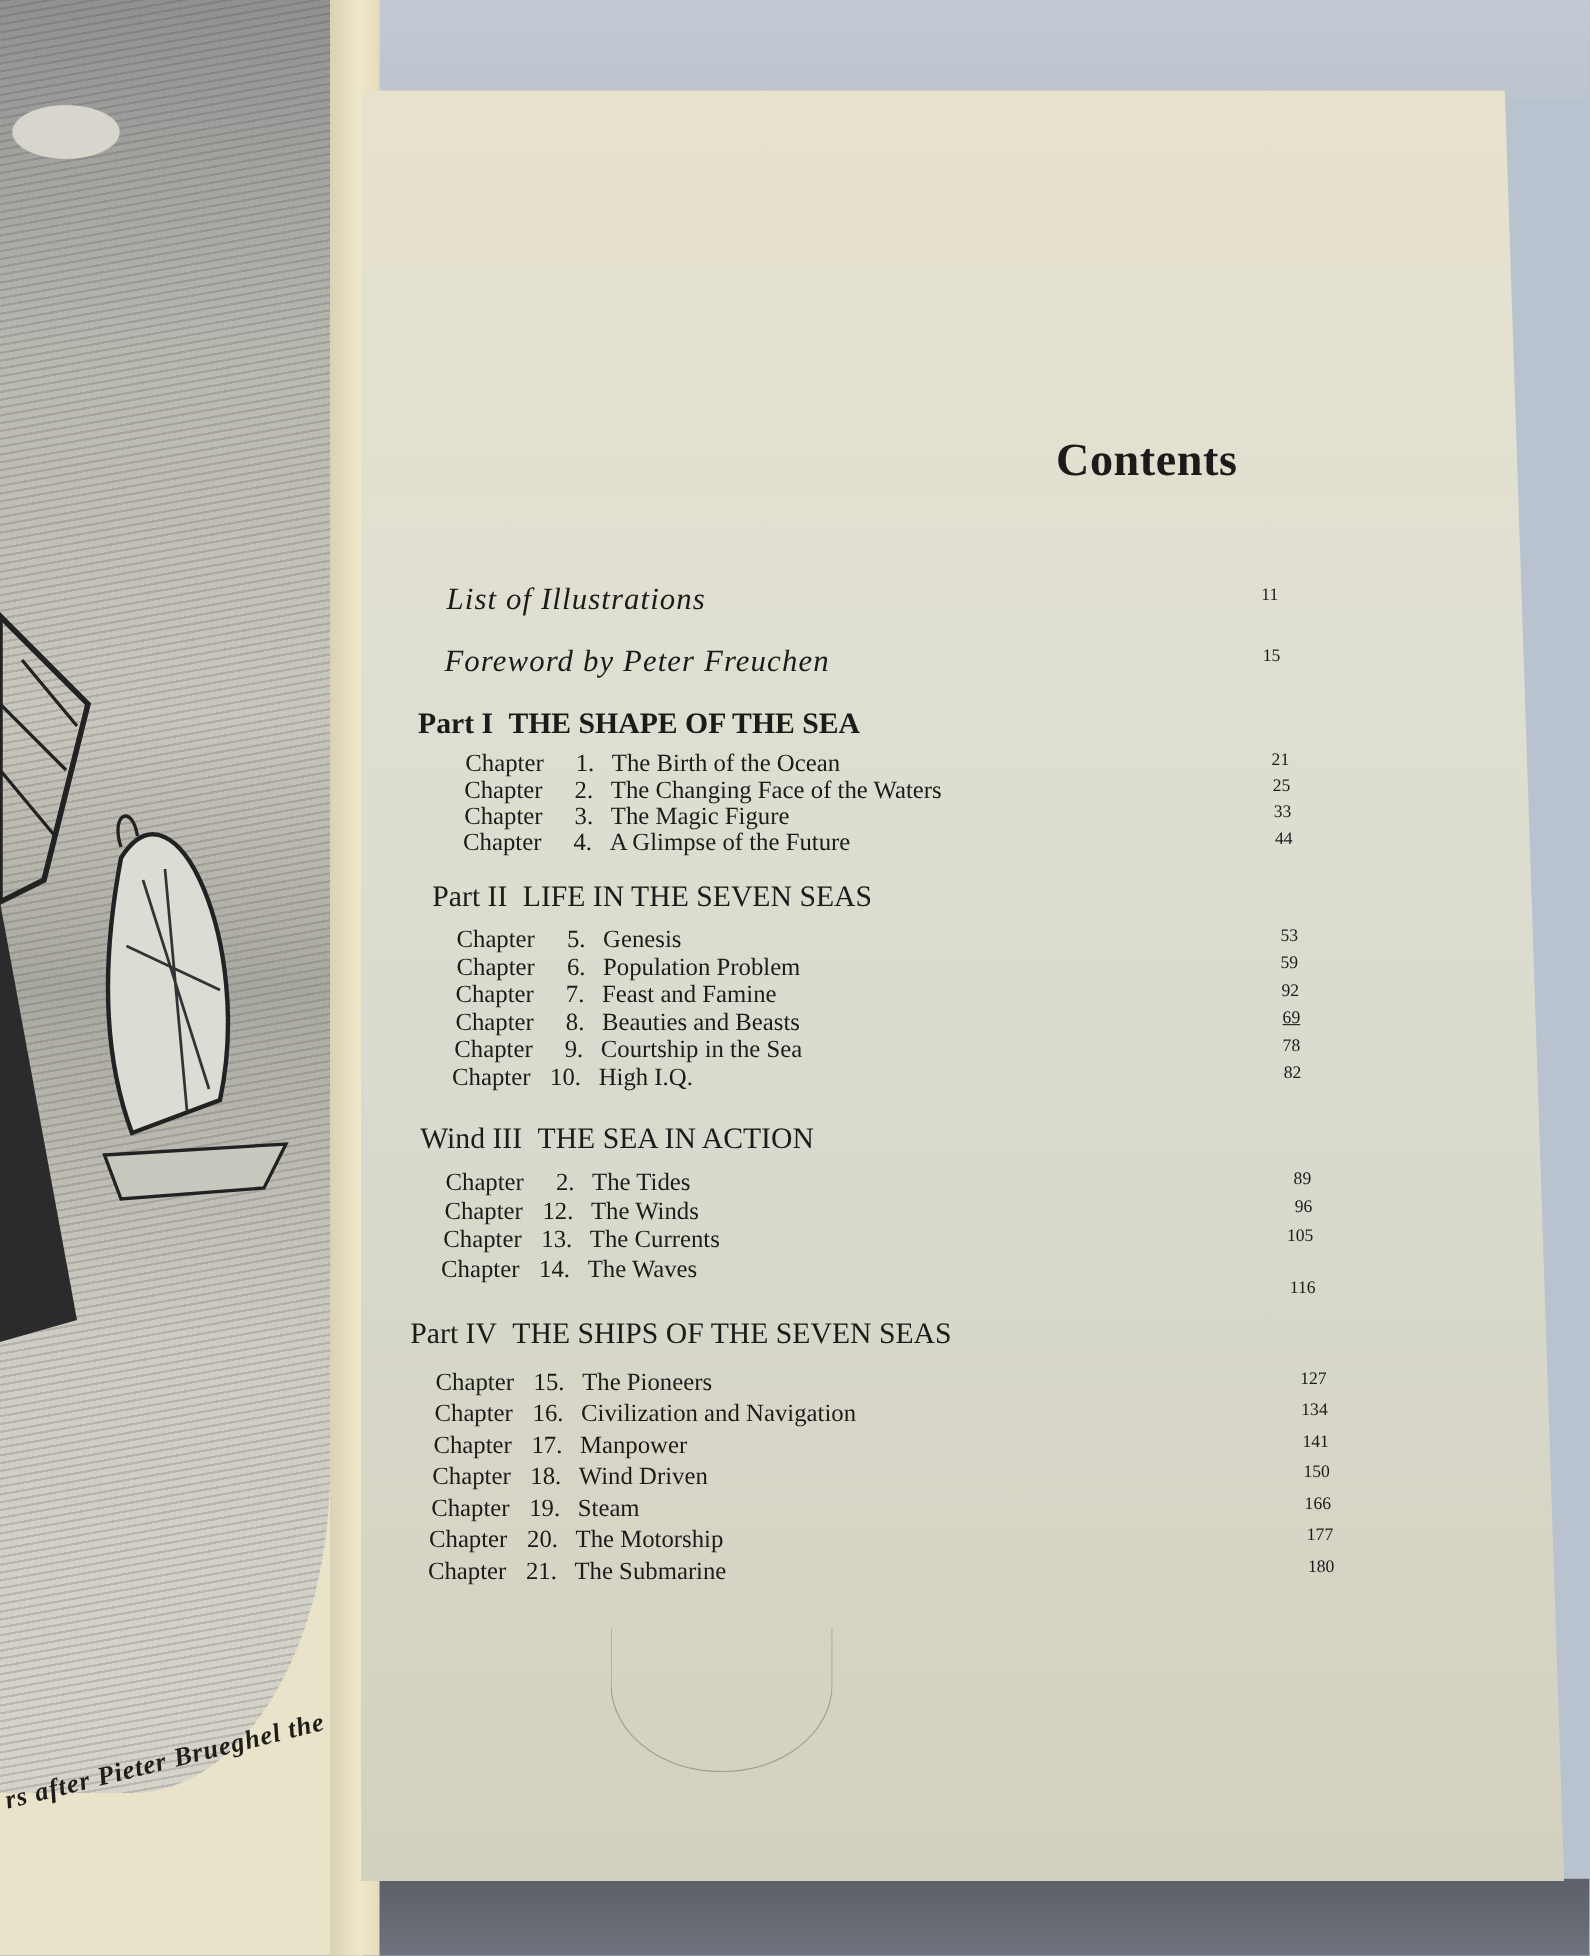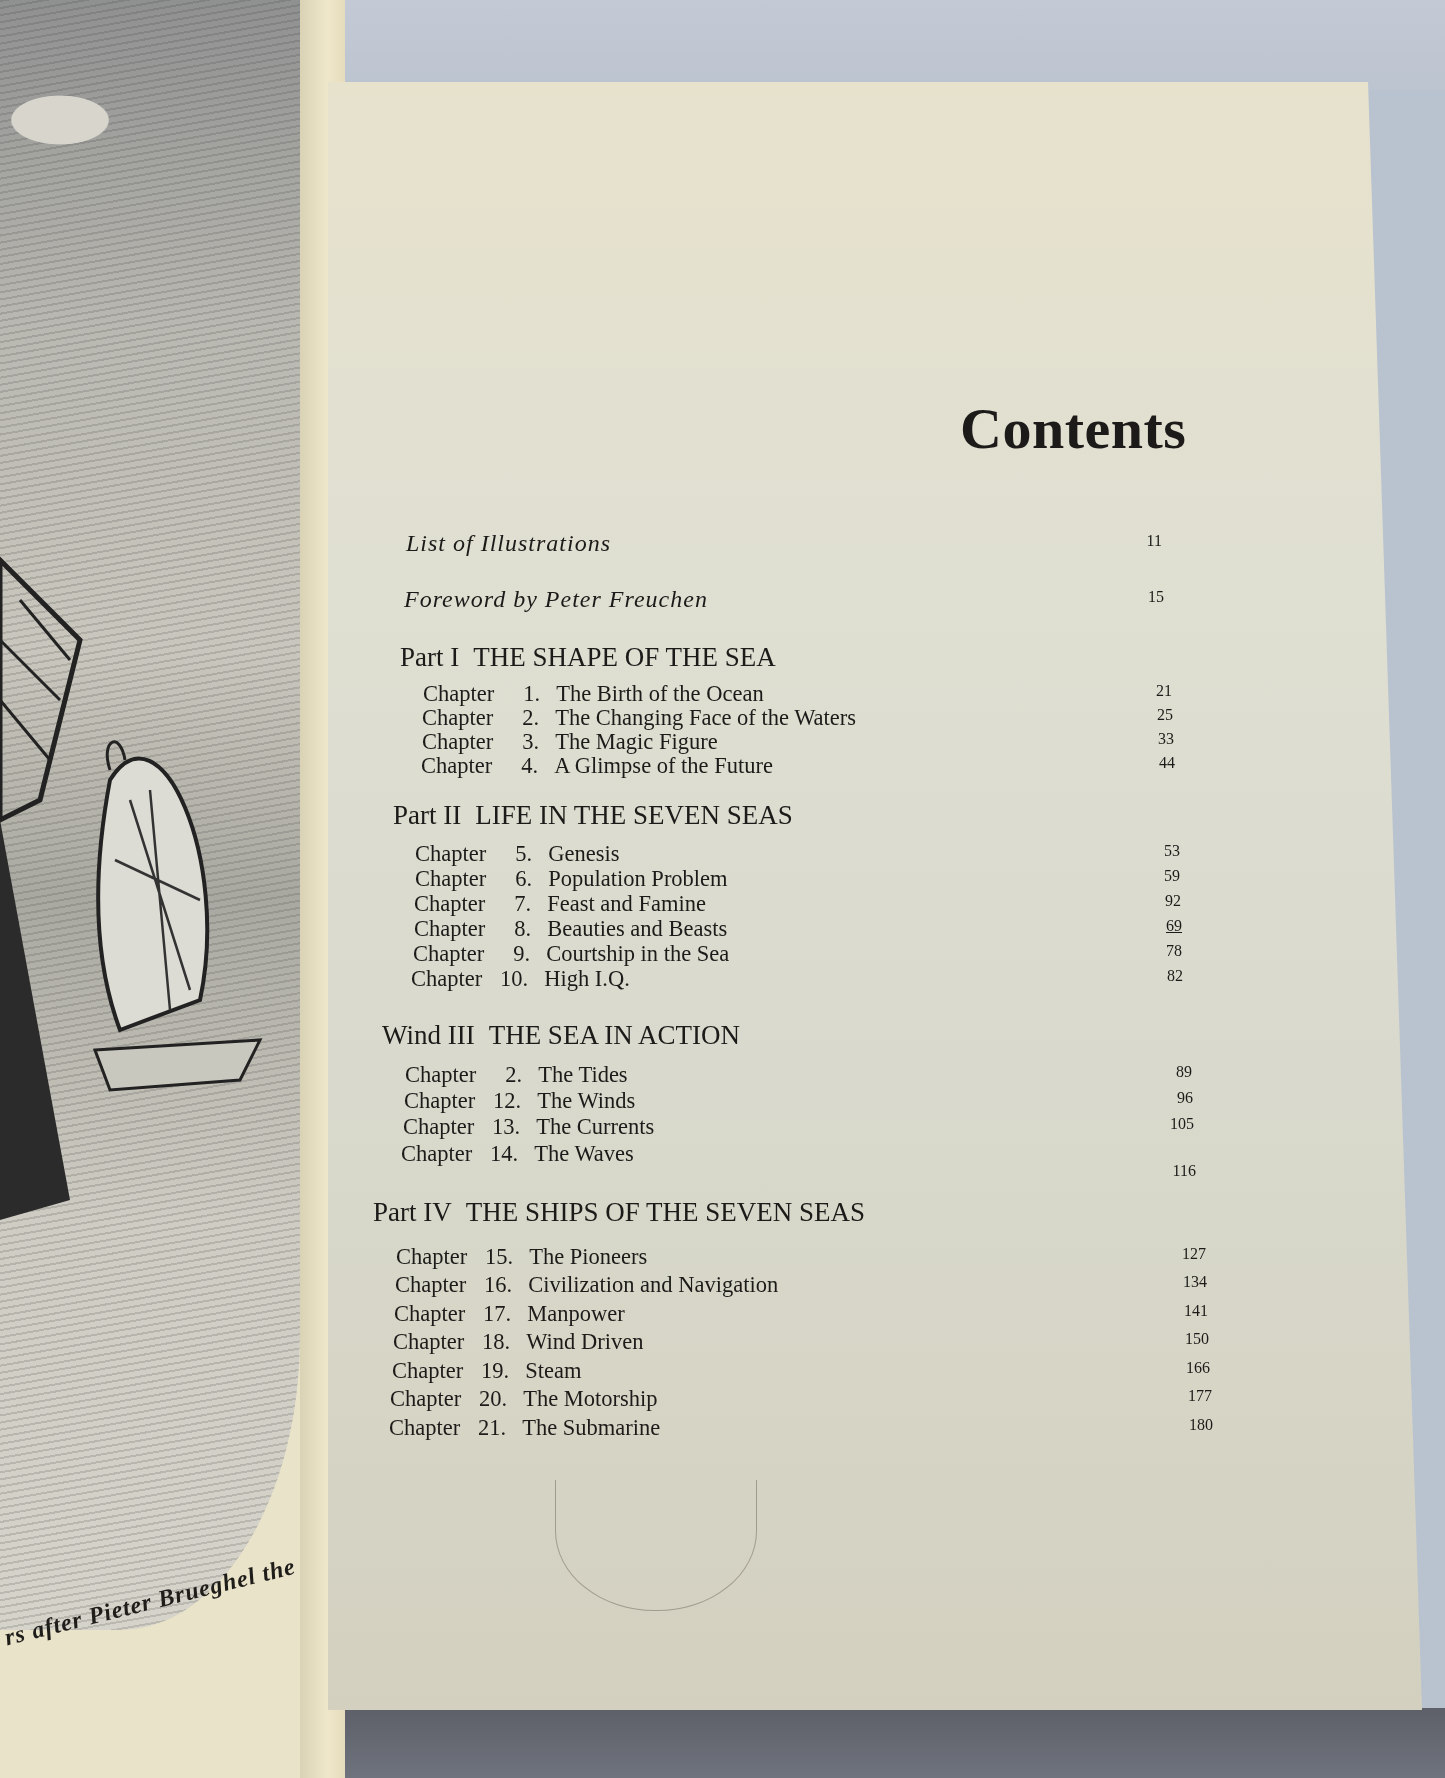--- a/index.html
+++ b/index.html
@@ -11,22 +11,22 @@
     background:
       radial-gradient(ellipse 80px 40px at 60px 120px,#d8d6cc 0,#d8d6cc 60%,transparent 62%),
       repeating-linear-gradient(170deg,rgba(60,60,60,.18) 0 2px,transparent 2px 7px),
       linear-gradient(180deg,#8f9090 0%,#b9b8b1 20%,#c9c7bd 40%,#a9a8a0 55%,#cfcdc3 75%,#d6d4ca 100%);
     border-bottom-right-radius:60% 18%;}
   .ship-shape{position:absolute;}
   .caption{position:absolute;left:2px;top:1625px;width:300px;transform:rotate(-14deg);transform-origin:left top;font-style:italic;font-weight:bold;font-size:24px;letter-spacing:1px;color:#1f1d1a;white-space:nowrap;}
   .gutter{position:absolute;left:300px;top:0;width:45px;height:1778px;background:linear-gradient(90deg,#d9d2b4,#efe7c9 60%,#e4dcbc);}
   .right-page{position:absolute;left:328px;top:82px;width:1095px;height:1628px;background:linear-gradient(180deg,#e7e2cc 0%,#dfdfd2 30%,#d9dacd 60%,#d3d0bf 100%);
     clip-path:polygon(0 0,1040px 0,1094px 1628px,0 1628px);}
-  .toc-title{position:absolute;left:960px;top:395px;font-size:58px;font-weight:bold;letter-spacing:.5px;}
-  .front-row{position:absolute;font-style:italic;font-size:24px;letter-spacing:1px;}
+  .toc-title{position:absolute;left:960px;top:395px;font-size:42px;font-weight:bold;letter-spacing:.5px;}
+  .front-row{position:absolute;font-style:italic;font-size:28px;letter-spacing:1px;}
   .page-num{position:absolute;font-size:16px;text-align:right;width:60px;}
   .part-heading{position:absolute;font-size:27px;white-space:nowrap;}
   .part-heading .part-label{display:inline-block;}
   .part-heading .part-title{display:inline-block;margin-left:14px;}
   .chapter-row{position:absolute;font-size:22.5px;white-space:nowrap;height:25px;line-height:25px;}
   .chapter-row .ch-word{display:inline-block;}
   .chapter-row .ch-num{display:inline-block;width:46px;text-align:right;}
   .chapter-row .ch-title{display:inline-block;margin-left:16px;}
   .stamp-arc{position:absolute;left:555px;top:1480px;width:200px;height:130px;border:1.5px solid #8a8578;border-top:none;border-radius:0 0 100px 100px / 0 0 80px 80px;opacity:.7;}
 </style>
@@ -55,21 +55,21 @@
 <div class="right-page"></div>
 
 <div class="toc-title">Contents</div>
 
 <div class="front-row" style="left:406px;top:530px;">List of Illustrations</div>
 <div class="page-num" style="left:1102px;top:532px;">11</div>
 
 <div class="front-row" style="left:404px;top:586px;">Foreword by Peter Freuchen</div>
 <div class="page-num" style="left:1104px;top:588px;">15</div>
 
-<div class="part-heading" style="left:400px;top:642px;">
+<div class="part-heading" style="left:380px;top:642px;font-weight:bold;">
   <span class="part-label">Part I</span><span class="part-title">THE SHAPE OF THE SEA</span>
 </div>
 <div class="chapter-row" style="left:423px;top:681px;"><span class="ch-word">Chapter</span><span class="ch-num">1.</span><span class="ch-title">The Birth of the Ocean</span></div>
 <div class="page-num" style="left:1112px;top:682px;">21</div>
 <div class="chapter-row" style="left:422px;top:705px;"><span class="ch-word">Chapter</span><span class="ch-num">2.</span><span class="ch-title">The Changing Face of the Waters</span></div>
 <div class="page-num" style="left:1113px;top:706px;">25</div>
 <div class="chapter-row" style="left:422px;top:729px;"><span class="ch-word">Chapter</span><span class="ch-num">3.</span><span class="ch-title">The Magic Figure</span></div>
 <div class="page-num" style="left:1114px;top:730px;">33</div>
 <div class="chapter-row" style="left:421px;top:753px;"><span class="ch-word">Chapter</span><span class="ch-num">4.</span><span class="ch-title">A Glimpse of the Future</span></div>
 <div class="page-num" style="left:1115px;top:754px;">44</div>

